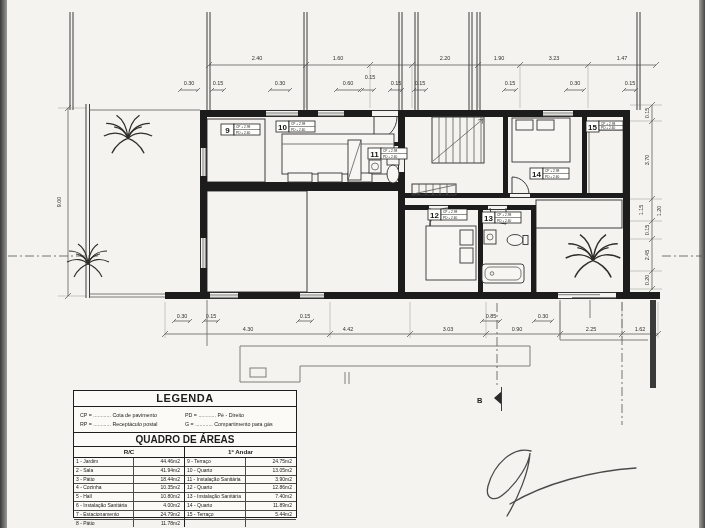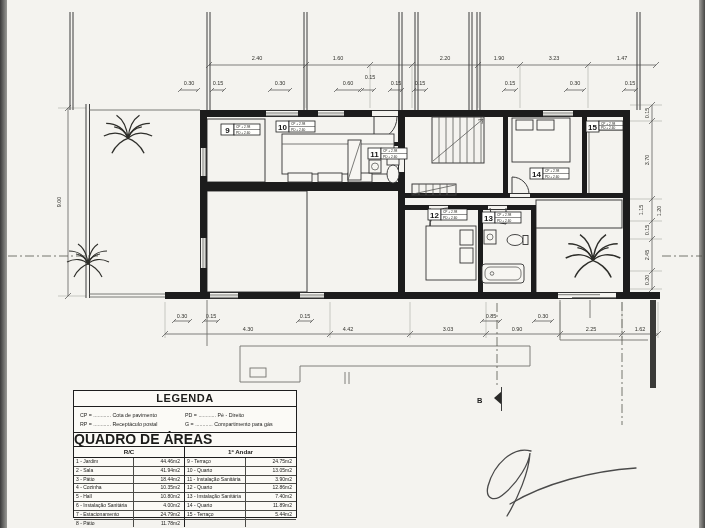--- a/index.html
+++ b/index.html
@@ -28,21 +28,21 @@
   .bmark{font-size:7.5px;font-weight:bold;fill:#222}
 
   
   .legend{position:absolute;left:73px;top:390px;width:224px;height:128px;
           background:#fbfaf6;border:1.2px solid #1e1e1e;box-sizing:border-box;color:#1c1c1a;}
   .lg-title{height:15px;line-height:15px;text-align:center;font-weight:bold;font-size:11px;
           border-bottom:1px solid #1e1e1e;letter-spacing:.5px;}
   .lg-entries{height:26px;display:grid;grid-template-columns:1fr 1fr;align-content:center;
           row-gap:3px;border-bottom:1px solid #1e1e1e;padding:1px 6px;box-sizing:border-box;}
   .lg-e{font-size:5.3px;white-space:nowrap;overflow:hidden;}
-  .qa-title{height:13px;line-height:13px;font-weight:bold;font-size:14px;
+  .qa-title{height:13px;line-height:13px;text-align:center;font-weight:bold;font-size:10px;
           border-bottom:1px solid #1e1e1e;}
   .qa-headers{height:10px;display:grid;grid-template-columns:1fr 1fr;border-bottom:1px solid #1e1e1e;}
   .qa-headers span{font-size:6.2px;font-weight:bold;text-align:center;line-height:10px;}
   .qa-headers span:first-child{border-right:1px solid #1e1e1e;}
   .qa-body{display:grid;grid-template-columns:1fr 1fr;}
   .qa-col{display:block;}
   .qa-col.l{border-right:1px solid #1e1e1e;}
   .qa-row{display:flex;height:7.8px;border-bottom:.5px solid #4b4b47;}
   .qa-row:last-child{border-bottom:none;}
   .qa-n{flex:0 0 52%;font-size:5px;line-height:7.6px;padding-left:2px;border-right:.5px solid #4b4b47;

